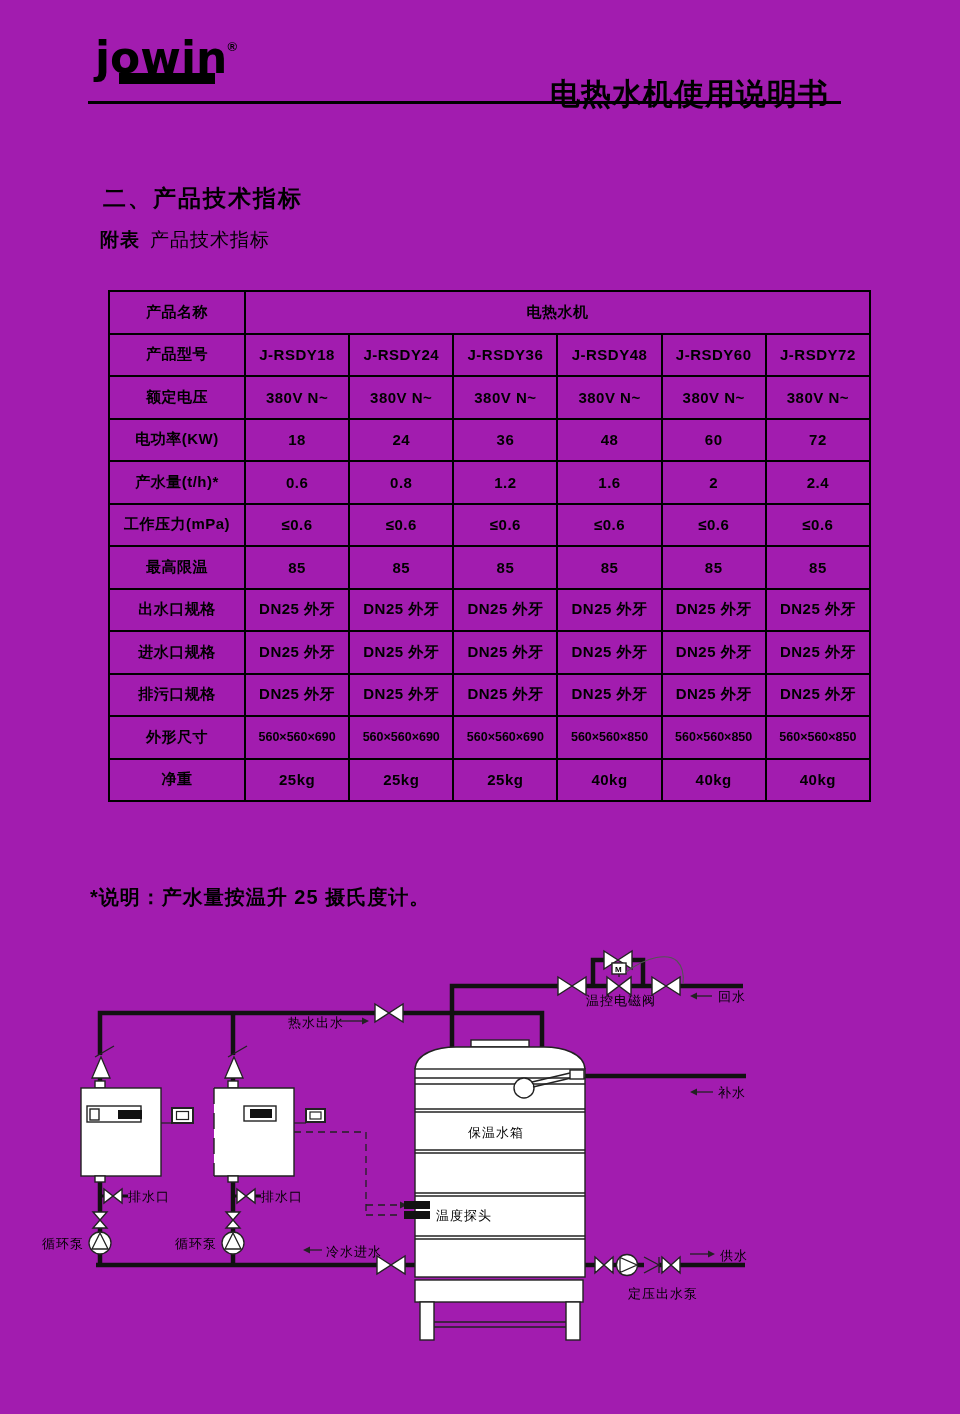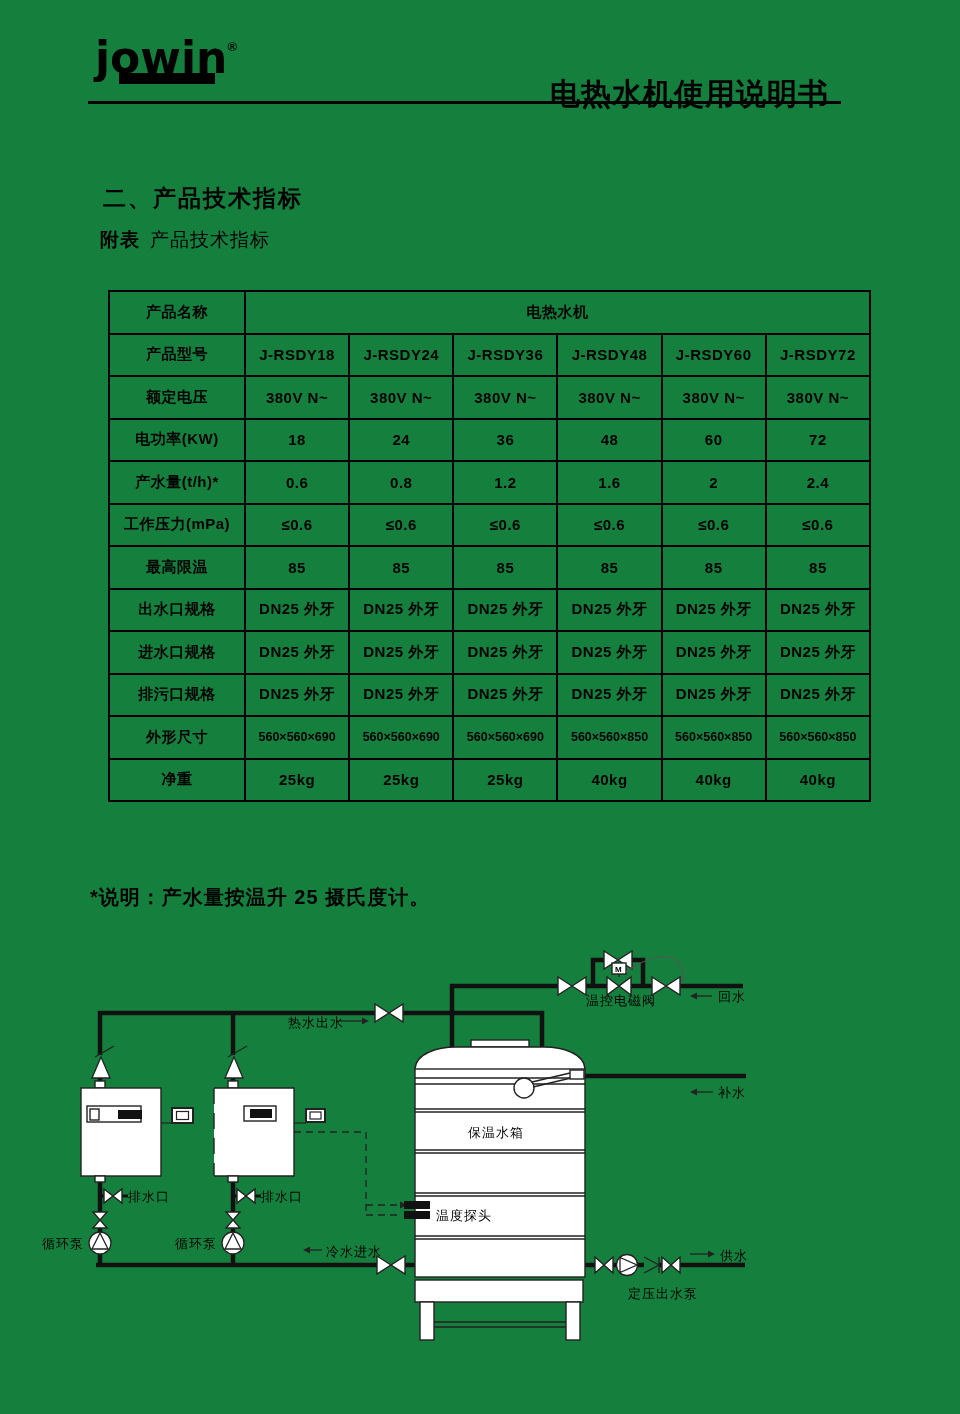--- a/index.html
+++ b/index.html
@@ -1,16 +1,16 @@
 <!DOCTYPE html>
 <html><head>
 <meta charset="utf-8">
 <style>
   html,body{margin:0;padding:0;background:#ffffff;}
-  .page{position:relative;width:960px;height:1414px;background:#15803d;overflow:hidden;
+  .page{position:relative;width:960px;height:1414px;background:#a21caf;overflow:hidden;
         font-family:"Liberation Sans","DejaVu Sans",sans-serif;color:#000;}
   
   .logo{position:absolute;left:95px;top:36px;}
   .logo-text{font-family:"DejaVu Sans",sans-serif;font-weight:800;font-size:44px;
              letter-spacing:0px;line-height:1;}
   .logo-reg{font-size:13px;font-weight:700;vertical-align:22px;}
   .logo-bar{width:96px;height:11px;background:#000;margin-left:24px;margin-top:-7px;}
   .doc-title{position:absolute;right:131px;top:74px;font-size:30px;font-weight:600;letter-spacing:1px;margin-left:10px;}
   .header-rule{position:absolute;left:88px;top:101px;width:753px;height:3px;background:#000;}
   

